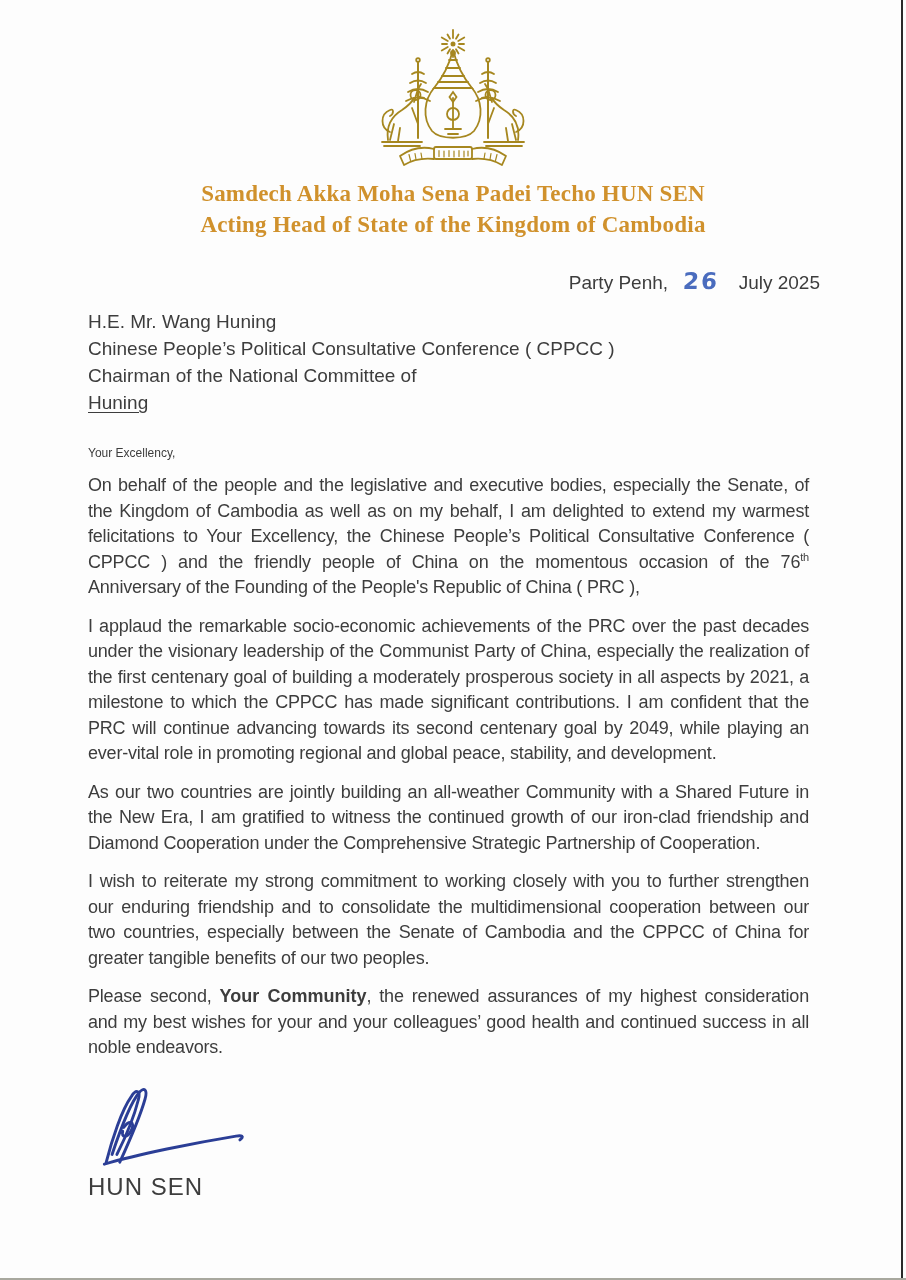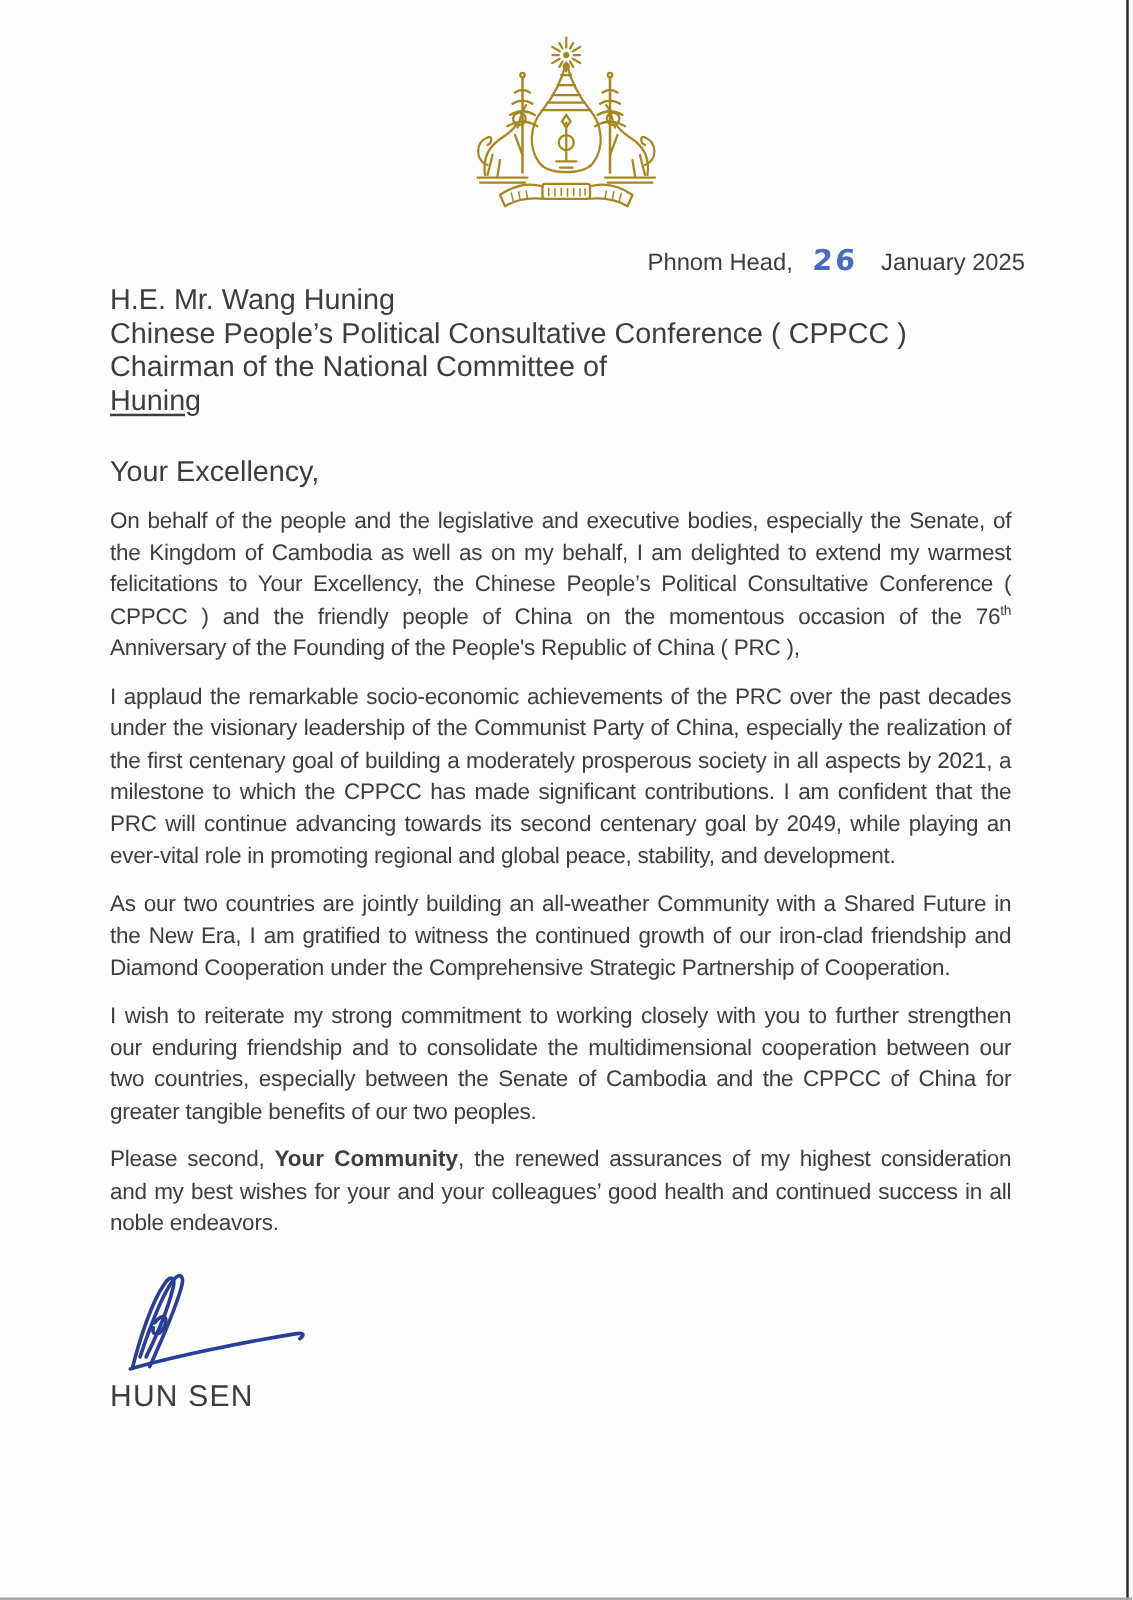--- a/index.html
+++ b/index.html
@@ -32,25 +32,25 @@
   .dateline { margin-top: 26px; text-align: right; font-size: 19px; line-height: 30px; white-space: nowrap; }
   .dateline .day {
     display: inline-block;
     color: var(--day-blue, #4a6cbe);
     font-family: "DejaVu Sans", sans-serif;
     font-size: 23px; font-weight: 600; letter-spacing: 2px;
     margin: 0 14px 0 10px;
     transform: skewX(-4deg);
   }
 
-  .recipient { font-size: 23px; line-height: 27px; }
+  .recipient { margin-top: 10px; font-size: 19px; line-height: 27px; }
   .recipient .r-line { white-space: nowrap; }
   .recipient .city { text-decoration: underline; text-underline-offset: 3px; }
 
-  .salutation { margin: 30px 0 0 0; font-size: 23px; }
+  .salutation { margin: 30px 0 0 0; font-size: 12px; }
 
   .para {
     margin: 13px 11px 0 0;
     font-size: 18px; line-height: 25.5px;
     letter-spacing: -0.2px;
     text-align: justify;
   }
   .para sup { font-size: 11px; vertical-align: super; line-height: 0; }
   .para .emph { font-weight: bold; letter-spacing: 0; }
 
@@ -117,26 +117,30 @@
 
       <rect x="66" y="119" width="38" height="12" rx="2"></rect>
       <path d="M66 121 C54 118 42 121 32 128 M36 137 C46 131 56 130 66 131 M32 128 L36 137"></path>
       <path d="M104 121 C116 118 128 121 138 128 M134 137 C124 131 114 130 104 131 M138 128 L134 137"></path>
       <path stroke-width="1.2" d="M71 122.5 V128.5 M76 123 V129 M81 122.5 V128.5 M86 123 V129 M91 122.5 V128.5 M96 123 V129 M100 123 V128
         M41 126.5 L42.5 132.5 M47 125.5 L48 131.5 M53 125 L54 131
         M129 126.5 L127.5 132.5 M123 125.5 L122 131.5 M117 125 L116 131"></path>
     </svg>
   </div>
 
+  <div class="letterhead">
+    <div class="lh-line">Samdech Akka Moha Sena Padei Techo HUN SEN</div>
+    <div class="lh-line">Acting Head of State of the Kingdom of Cambodia</div>
+  </div>
 
   <div class="content">
     <div class="dateline">
-      <span>Phnom Head,</span>
+      <span>Party Penh,</span>
       <span class="day">26</span>
-      <span>January 2025</span>
+      <span>July 2025</span>
     </div>
 
     <div class="recipient">
       <div class="r-line">H.E. Mr. Wang Huning</div>
       <div class="r-line">Chinese People’s Political Consultative Conference ( CPPCC )</div>
       <div class="r-line">Chairman of the National Committee of</div>
       <div class="r-line"><span class="city">Huning</span></div>
     </div>
 
     <p class="salutation">Your Excellency,</p>

